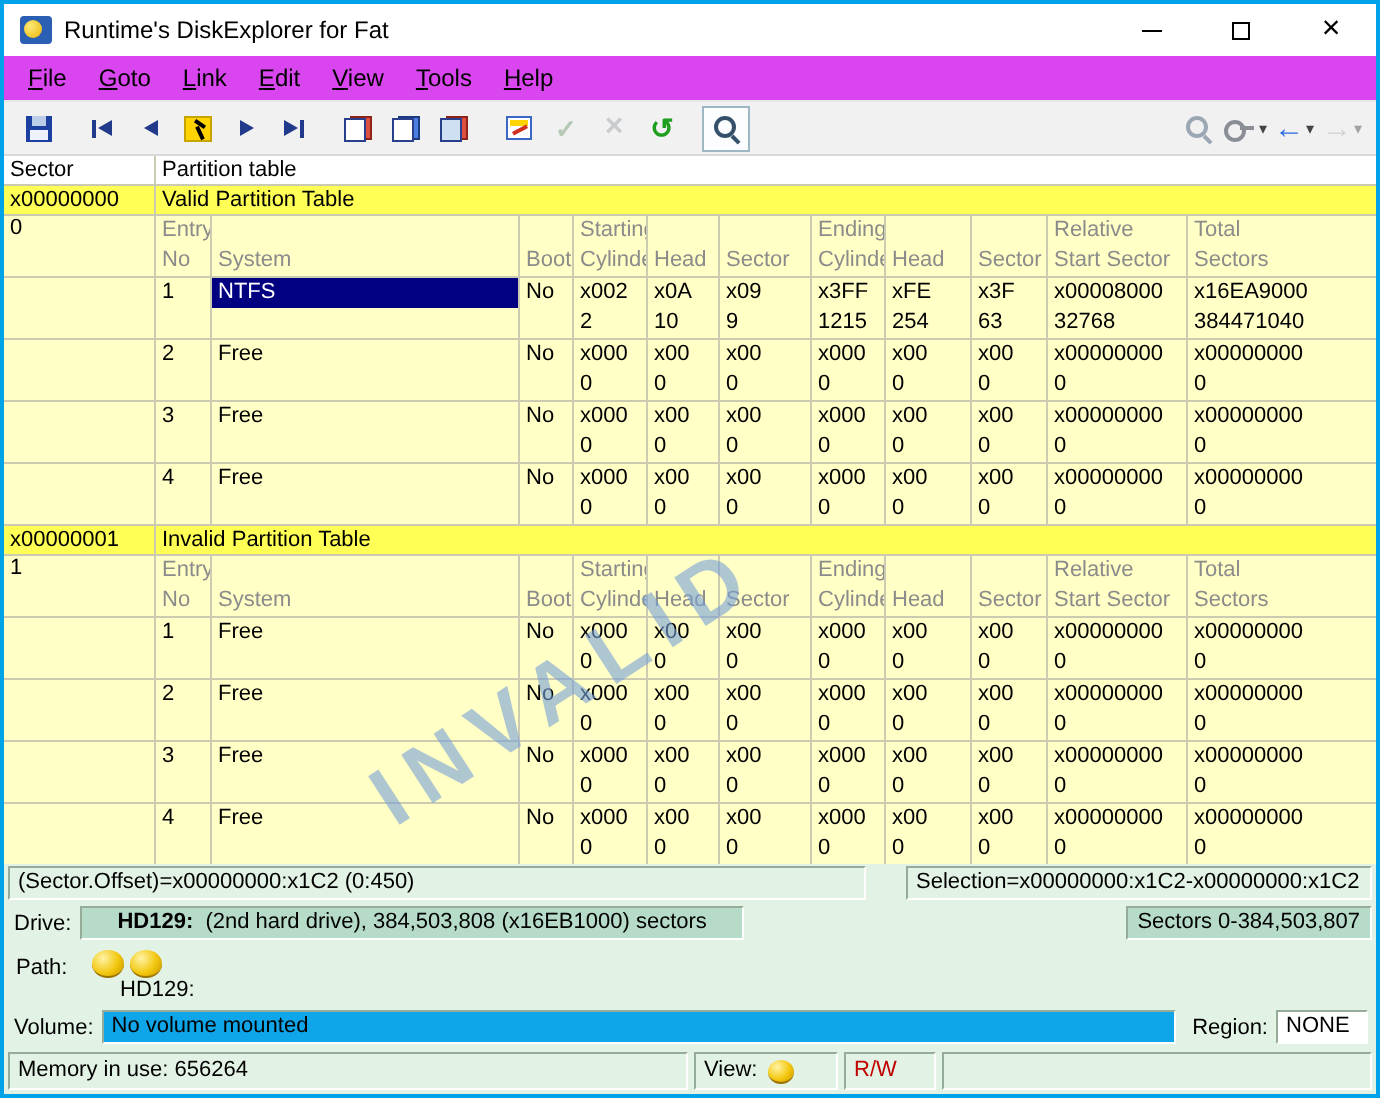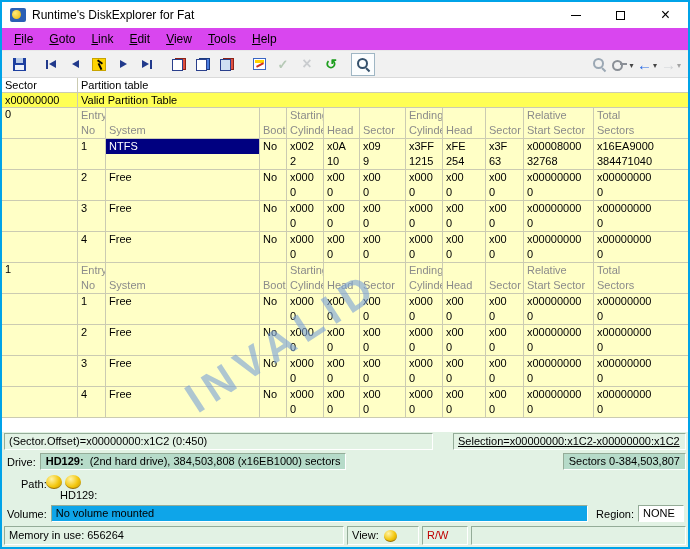--- a/index.html
+++ b/index.html
@@ -87,32 +87,32 @@
                letter-spacing: 8px; color: rgba(120,160,215,.6); transform: rotate(-33deg); pointer-events: none; }
 
   .spacer { flex: 1 1 0; min-height: 0; background: #fff; }
 
   
   .sunken { border-top: 1px solid #94ac98; border-left: 1px solid #94ac98;
             border-bottom: 1px solid #ffffff; border-right: 1px solid #ffffff; }
   .statusline { flex: 0 0 19px; display: flex; gap: 20px; background: #e2f2e4; padding: 1px 2px; }
   .statusline .pane { line-height: 15px; padding: 0 4px; overflow: hidden; white-space: nowrap; }
   .sl-left { flex: 1; }
-  .sl-right { width: 233px; flex: 0 0 233px; text-decoration: underline; }
+  .sl-right { width: 233px; flex: 0 0 233px; }
 
   .infopanel { background: #e2f2e4; }
   .lbl { margin-right: 4px; }
   .drive-row { height: 21px; display: flex; align-items: center; padding: 0 2px 0 5px; background: #e2f2e4; }
-  .drivebox { background: #b6dbc9; padding: 0 5px; line-height: 15px; white-space: nowrap; }
+  .drivebox { background: #b6dbc9; padding: 0 18px; line-height: 15px; white-space: nowrap; }
   .drivebox .b { font-weight: bold; }
   .drivebox .b + span { margin-left: 3px; }
   .sectorsbox { margin-left: auto; background: #b6dbc9; padding: 0 5px; line-height: 15px; white-space: nowrap; }
 
   .path-row { height: 31px; position: relative; background: #e2f2e4; }
-  .path-label { position: absolute; left: 19px; top: 6px; }
+  .path-label { position: absolute; left: 6px; top: 6px; }
   .path-icons { position: absolute; left: 44px; top: 3px; display: flex; gap: 3px; }
   .disk-icon { width: 16px; height: 14px; border-radius: 50%; display: inline-block;
                background: radial-gradient(circle at 35% 32%, #fff3a6, #f3c70e 55%, #c39400);
                border-bottom: 1px solid #9a7000; }
   .path-node-label { position: absolute; left: 58px; top: 17px; }
 
   .volume-row { height: 21px; display: flex; align-items: center; padding: 0 2px 0 5px; background: #e2f2e4; }
   .volbox { flex: 1; background: #0ea5e9; padding: 0 4px; line-height: 15px; margin-right: 8px; white-space: nowrap; }
   .regionbox { width: 46px; flex: 0 0 46px; background: #fff; padding: 0 4px; line-height: 15px; margin-right: 2px; }
 
@@ -472,20 +472,24 @@
             </td>
             <td>
               <div class="l1">x00000000</div>
               <div class="l2">0</div>
             </td>
             <td>
               <div class="l1">x00000000</div>
               <div class="l2">0</div>
             </td>
           </tr>
+          <tr class="r-sec">
+            <td>x00000001</td>
+            <td colspan="11">Invalid Partition Table</td>
+          </tr>
           <tr class="r-head">
             <td class="idx">1</td>
             <td>
               <div class="l1">Entry</div>
               <div class="l2">No</div>
             </td>
             <td>
               <div class="l1"></div>
               <div class="l2">System</div>
             </td>

